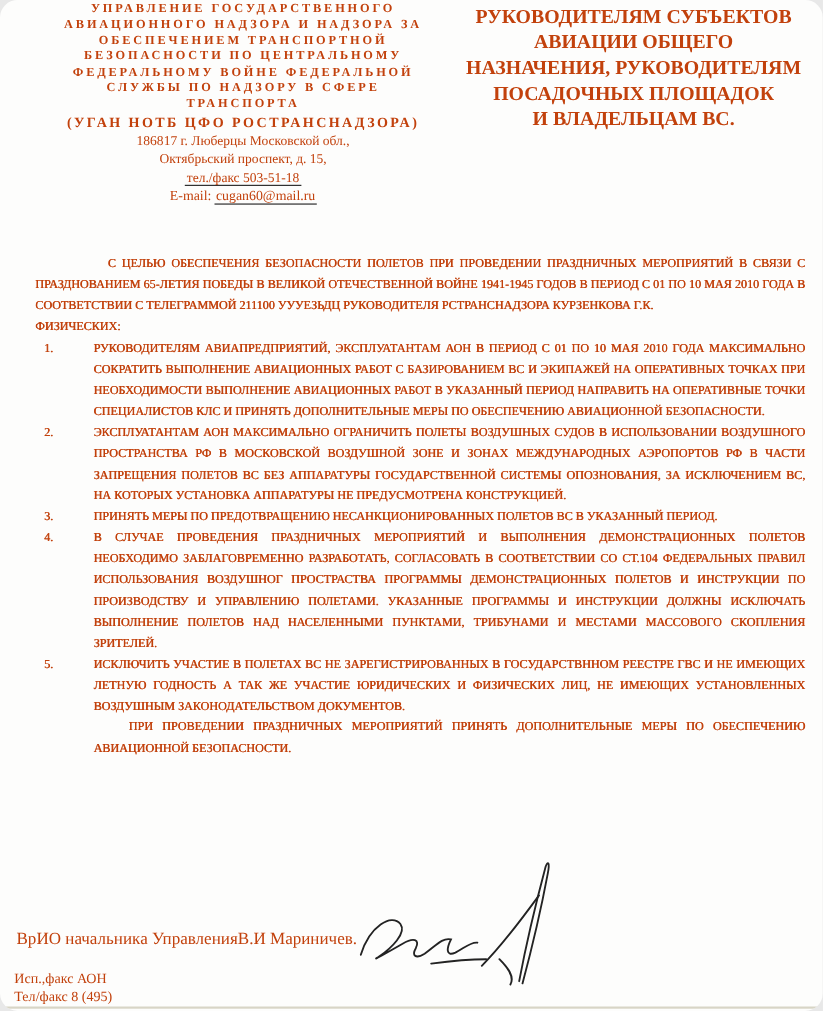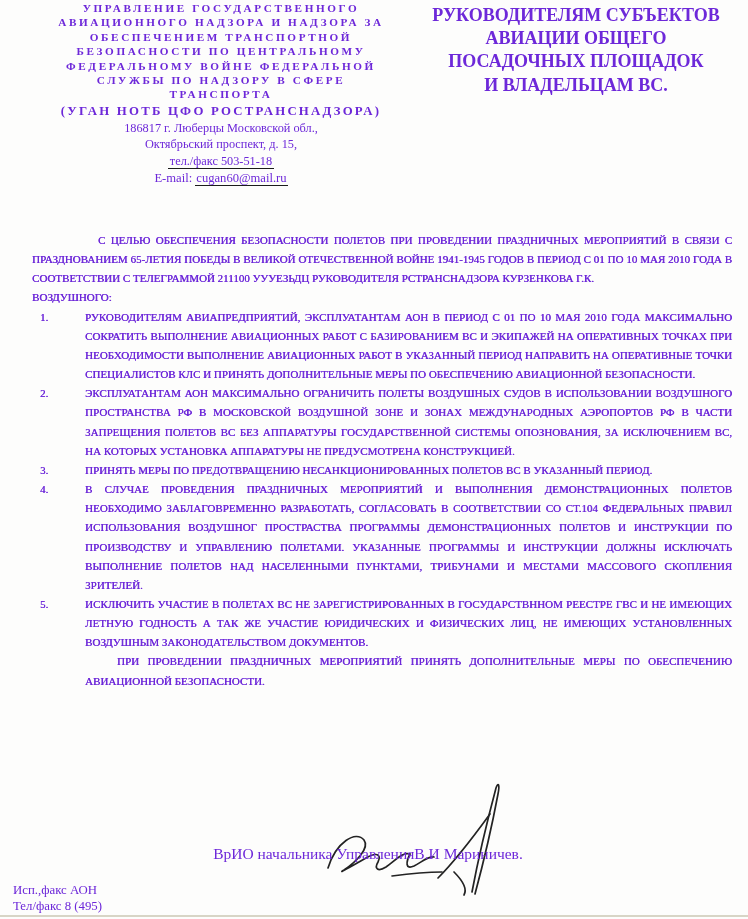--- a/index.html
+++ b/index.html
@@ -2,22 +2,23 @@
 <html><head>
 <meta charset="utf-8">
 <style>
   html,body{margin:0;padding:0;background:#e8e8e8;}
   .page{
     position:relative;
     width:748px;height:919px;
     margin:0 auto;
     background:#fdfdfc;
     font-family:"Liberation Serif", serif;
-    color:#6d28d9;
+    color:#c2410c;
     overflow:hidden;
+    border-radius:16px;
   }
   .page-bottom-edge{
     position:absolute;left:0;bottom:2px;width:100%;height:2px;
     background:#d8d5c6;
   }
   
   .letterhead{
     position:absolute;left:20px;top:1px;width:402px;
     text-align:center;
   }
@@ -59,21 +60,21 @@
   }
   .intro{ text-indent:66px; margin:0; }
   .proposes{ margin:0; text-align:left; }
   .list-item{ position:relative; padding-left:53px; margin:0; }
   .list-item .num{ position:absolute; left:8px; top:0; }
   .closing{ margin:0 0 0 53px; text-indent:32px; }
   
   .sig-row{
     position:absolute;left:15px;top:845px;width:712px;
     font-size:15.5px;
-    display:flex;justify-content:center;align-items:flex-start;font-family:Liberation Serif, serif;
+    display:flex;justify-content:flex-start;align-items:flex-start;font-family:Liberation Serif, serif;
   }
   .sig-name{ padding-right:6px; }
   .signature-svg{ position:absolute;left:322px;top:780px; }
   
   .footer{
     position:absolute;left:13px;top:883px;
     font-size:12.8px;line-height:15.5px;
   }
 </style>
 </head>
@@ -94,27 +95,28 @@
     <div class="addr-line">186817 г. Люберцы Московской обл.,</div>
     <div class="addr-line">Октябрьский проспект, д. 15,</div>
     <div class="phone-line"><span class="ul"><span>тел./факс</span> <span>503-51-18</span></span></div>
     <div class="email-line"><span>E-mail:</span> <span class="ul">cugan60@mail.ru</span></div>
 
   </div>
 
   <div class="addressee">
     <div>РУКОВОДИТЕЛЯМ СУБЪЕКТОВ</div>
     <div>АВИАЦИИ ОБЩЕГО</div>
+    <div>НАЗНАЧЕНИЯ, РУКОВОДИТЕЛЯМ</div>
     <div>ПОСАДОЧНЫХ ПЛОЩАДОК</div>
     <div>И ВЛАДЕЛЬЦАМ ВС.</div>
   </div>
 
   <div class="body-block">
     <p class="intro">С ЦЕЛЬЮ ОБЕСПЕЧЕНИЯ БЕЗОПАСНОСТИ ПОЛЕТОВ ПРИ ПРОВЕДЕНИИ ПРАЗДНИЧНЫХ МЕРОПРИЯТИЙ В СВЯЗИ С ПРАЗДНОВАНИЕМ 65-ЛЕТИЯ ПОБЕДЫ В ВЕЛИКОЙ ОТЕЧЕСТВЕННОЙ ВОЙНЕ 1941-1945 ГОДОВ В ПЕРИОД С 01 ПО 10 МАЯ 2010 ГОДА В СООТВЕТСТВИИ С ТЕЛЕГРАММОЙ 211100 УУУЕЗЬДЦ РУКОВОДИТЕЛЯ РСТРАНСНАДЗОРА КУРЗЕНКОВА Г.К.</p>
-    <p class="proposes">ВОЗДУШНОГО:</p>
+    <p class="proposes">ФИЗИЧЕСКИХ:</p>
 
     <div class="list-item">
       <span class="num">1.</span>
       <span>РУКОВОДИТЕЛЯМ АВИАПРЕДПРИЯТИЙ, ЭКСПЛУАТАНТАМ АОН  В ПЕРИОД С 01 ПО 10 МАЯ 2010 ГОДА МАКСИМАЛЬНО СОКРАТИТЬ ВЫПОЛНЕНИЕ АВИАЦИОННЫХ РАБОТ С БАЗИРОВАНИЕМ ВС И ЭКИПАЖЕЙ НА ОПЕРАТИВНЫХ ТОЧКАХ ПРИ НЕОБХОДИМОСТИ ВЫПОЛНЕНИЕ АВИАЦИОННЫХ РАБОТ В УКАЗАННЫЙ ПЕРИОД НАПРАВИТЬ НА ОПЕРАТИВНЫЕ ТОЧКИ СПЕЦИАЛИСТОВ КЛС И ПРИНЯТЬ ДОПОЛНИТЕЛЬНЫЕ МЕРЫ ПО ОБЕСПЕЧЕНИЮ АВИАЦИОННОЙ БЕЗОПАСНОСТИ.</span>
     </div>
     <div class="list-item">
       <span class="num">2.</span>
       <span>ЭКСПЛУАТАНТАМ АОН МАКСИМАЛЬНО ОГРАНИЧИТЬ ПОЛЕТЫ ВОЗДУШНЫХ СУДОВ В ИСПОЛЬЗОВАНИИ ВОЗДУШНОГО ПРОСТРАНСТВА РФ В МОСКОВСКОЙ ВОЗДУШНОЙ ЗОНЕ И ЗОНАХ МЕЖДУНАРОДНЫХ АЭРОПОРТОВ РФ В ЧАСТИ ЗАПРЕЩЕНИЯ ПОЛЕТОВ ВС БЕЗ АППАРАТУРЫ ГОСУДАРСТВЕННОЙ СИСТЕМЫ ОПОЗНОВАНИЯ, ЗА ИСКЛЮЧЕНИЕМ ВС, НА КОТОРЫХ УСТАНОВКА АППАРАТУРЫ НЕ ПРЕДУСМОТРЕНА КОНСТРУКЦИЕЙ.</span>
     </div>
     <div class="list-item">

